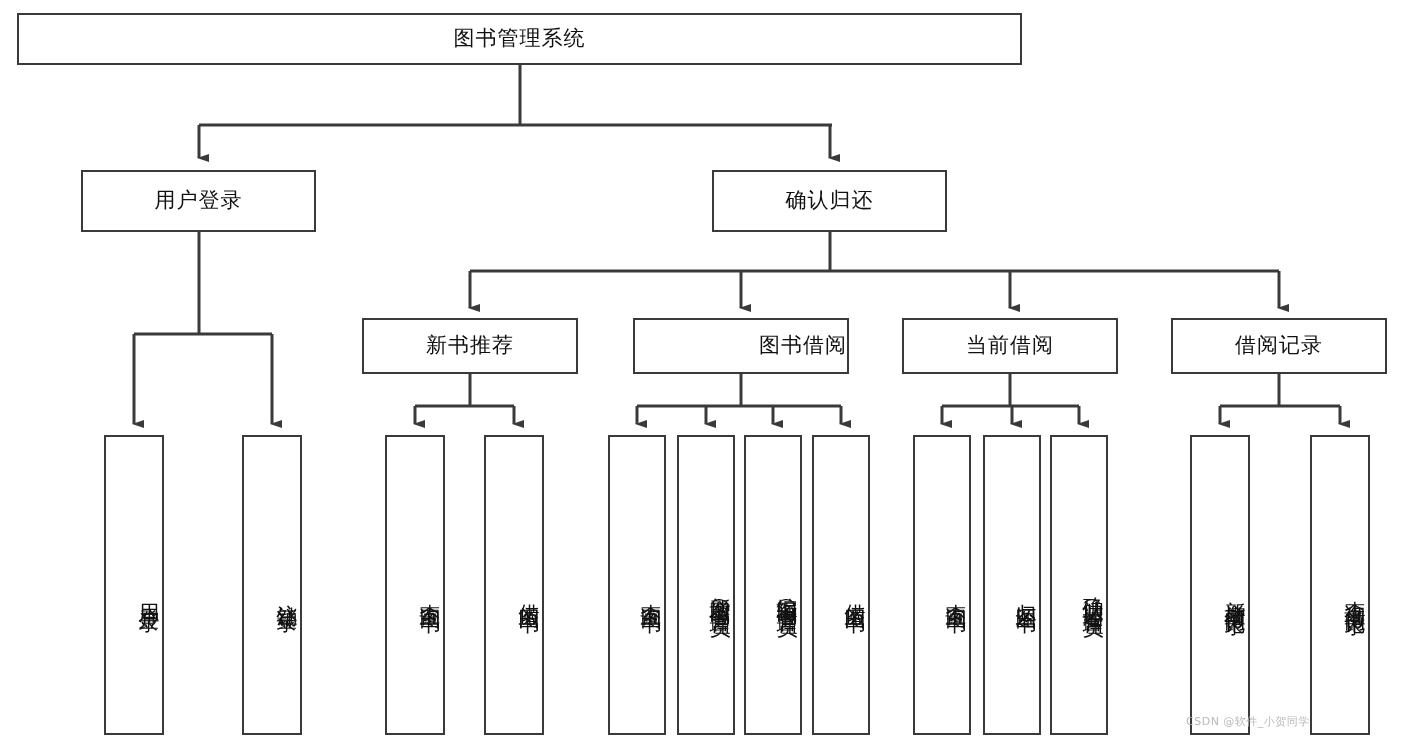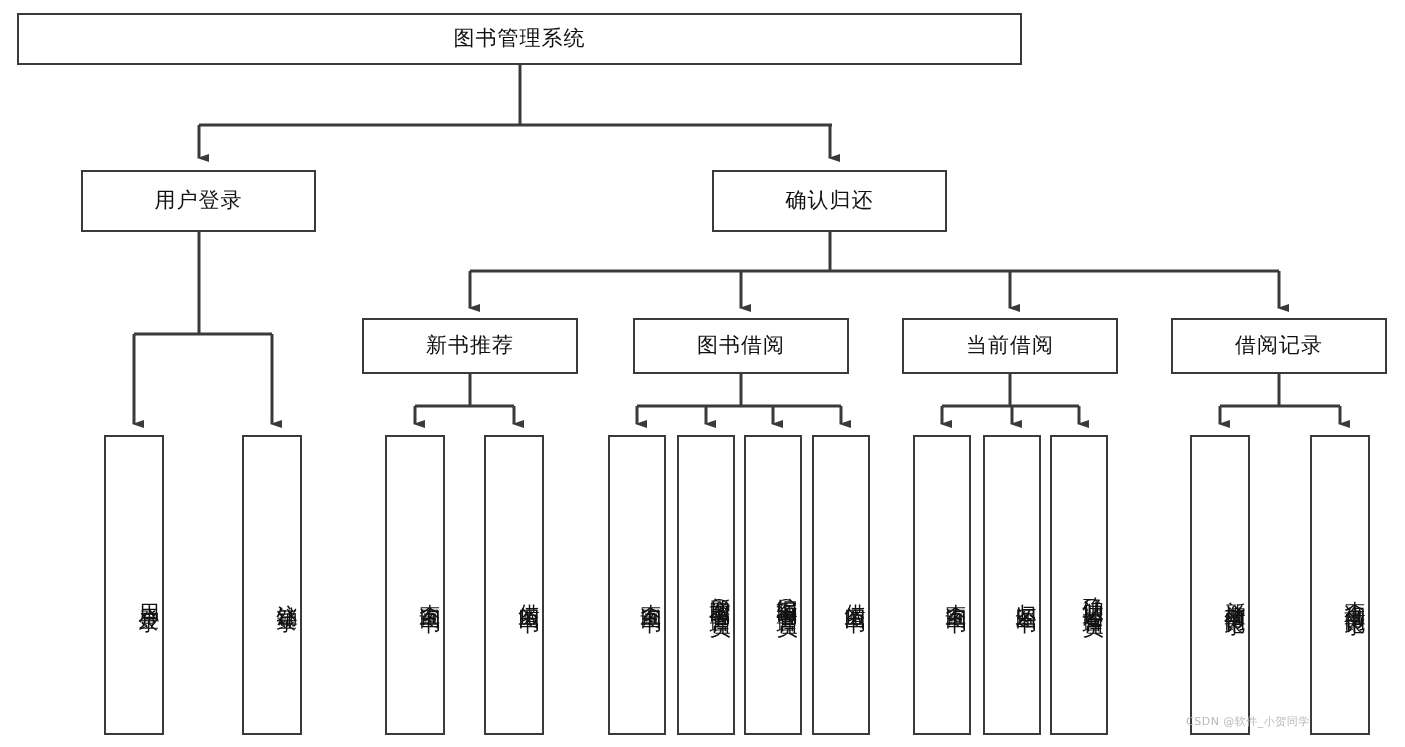--- a/index.html
+++ b/index.html
@@ -134,21 +134,21 @@
   <div class="node node-h" style="left:81px; top:170px; width:235px; height:62px;">
     <span>用户登录</span>
   </div>
   <div class="node node-h" style="left:712px; top:170px; width:235px; height:62px;">
     <span>确认归还</span>
   </div>
 
   <div class="node node-h" style="left:362px; top:318px; width:216px; height:56px;">
     <span>新书推荐</span>
   </div>
-  <div class="node node-h" style="left:633px; top:318px; width:216px; height:56px;">
+  <div class="node node-h" style="left:633px; top:318px; width:216px; height:56px;justify-content:flex-end;">
     <span>图书借阅</span>
   </div>
   <div class="node node-h" style="left:902px; top:318px; width:216px; height:56px;">
     <span>当前借阅</span>
   </div>
   <div class="node node-h" style="left:1171px; top:318px; width:216px; height:56px;">
     <span>借阅记录</span>
   </div>
 
   <div class="node node-v" style="left:104px; top:435px; width:60px; height:300px;">

